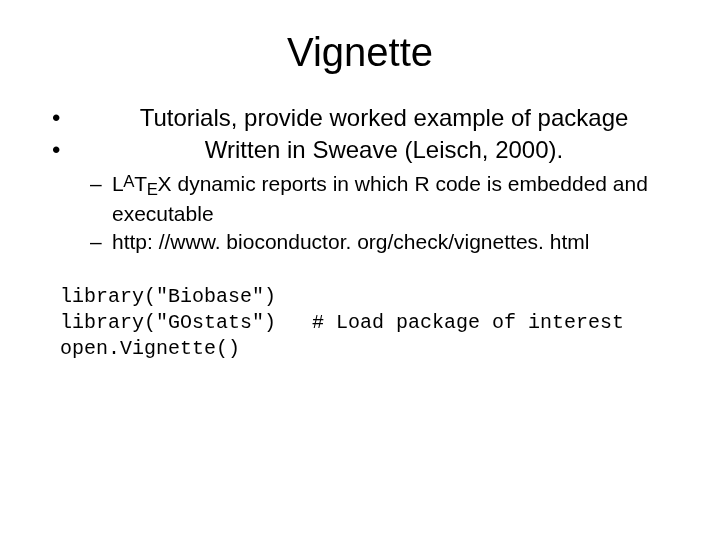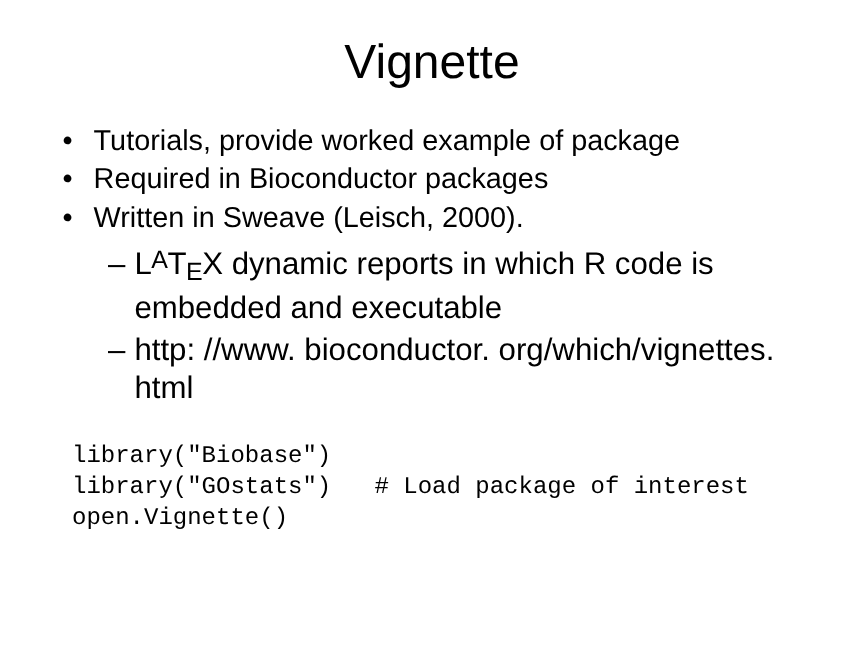--- a/index.html
+++ b/index.html
@@ -28,35 +28,36 @@
     list-style: none;
     padding: 0;
     margin: 0 0 4px 22px;
   }
   ul.level1 > li {
     font-size: 24px;
     line-height: 1.25;
     position: relative;
     padding-left: 26px;
     margin: 0 0 2px 0;
+    text-align: center;
   }
   ul.level1 > li::before {
     content: "•";
     position: absolute;
     left: 0;
     top: 0;
     font-size: 24px;
   }
   ul.level2 {
     list-style: none;
     padding: 0;
     margin: 6px 0 0 60px;
   }
   ul.level2 > li {
-    font-size: 26px;
+    font-size: 21px;
     line-height: 1.25;
     position: relative;
     padding-left: 22px;
     margin: 0 0 2px 0;
   }
   ul.level2 > li::before {
     content: "–";
     position: absolute;
     left: 0;
     top: 0;
@@ -72,27 +73,26 @@
   }
 </style>
 </head>
 <body>
 
 <div class="slide">
   <div class="title">Vignette</div>
 
   <ul class="level1">
     <li><span>Tutorials, provide worked example of package</span></li>
-    <li><span>Required in Bioconductor packages</span></li>
     <li><span>Written in Sweave (Leisch, 2000).</span></li>
   </ul>
 
   <ul class="level2">
     <li>
       <span class="latex"><span>L</span><span class="a">A</span><span>T</span><span class="e">E</span><span>X</span></span><span> dynamic reports in which R code is embedded and executable</span>
     </li>
-    <li><span>http: //www. bioconductor. org/which/vignettes. html</span></li>
+    <li><span>http: //www. bioconductor. org/check/vignettes. html</span></li>
   </ul>
 
   <div class="code-block">library("Biobase")
 library("GOstats")   # Load package of interest
 open.Vignette()</div>
 </div>
 
 </body></html>

